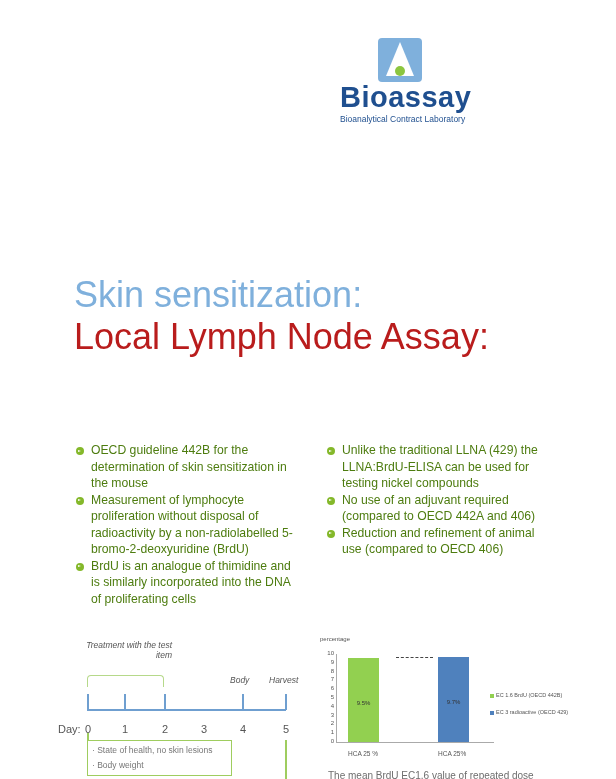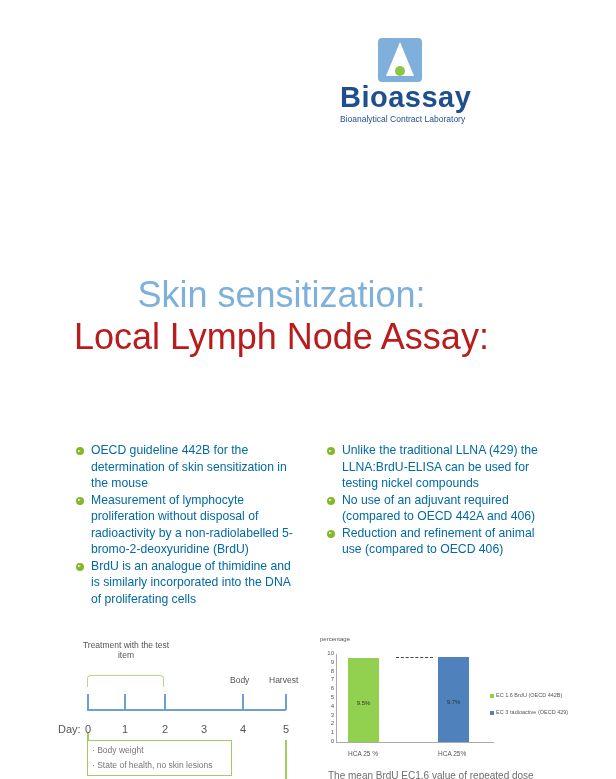--- a/index.html
+++ b/index.html
@@ -8,33 +8,33 @@
 
   .logo { position:absolute; left:328px; top:38px; display:flex; align-items:center;flex-direction:column; }
   .logo-mark { width:44px; height:44px; background:#7fb0dc; border-radius:4px; position:relative; overflow:hidden; }
   .logo-mark .flask { position:absolute; left:8px; top:4px; width:0; height:0;
       border-left:14px solid transparent; border-right:14px solid transparent; border-bottom:34px solid #ffffff; }
   .logo-mark .dot { position:absolute; left:17px; top:28px; width:10px; height:10px; border-radius:50%; background:#8cc63f; }
   .logo-text { margin-left:12px; display:flex; flex-direction:column; }
   .logo-name { font-family:"Liberation Sans", sans-serif; font-weight:bold; font-size:29px; color:#1f4f8f; letter-spacing:0.5px; line-height:30px; }
   .logo-tag { font-family:"Liberation Sans", sans-serif; font-size:8.5px; color:#1f4f8f; margin-top:2px; }
 
-  .title { position:absolute; left:74px; top:274px; font-family:"Liberation Sans", sans-serif; line-height:42px; font-size:36px;text-align:center; }
+  .title { position:absolute; left:74px; top:274px; font-family:"Liberation Sans", sans-serif; line-height:42px; font-size:36px; }
   .title .l1 { color:#7fb0dc; }
   .title .l2, .title .l3 { color:#b91c1c; }
 
-  .bullets { position:absolute; list-style:none; font-size:12.2px; line-height:16.5px; color:#0369a1; font-family:"Liberation Sans", sans-serif; }
+  .bullets { position:absolute; list-style:none; font-size:12.2px; line-height:16.5px; color:#4d7c0f; font-family:"Liberation Sans", sans-serif; }
   .bullets li { position:relative; padding-left:15px; }
   .bullets li .bi { position:absolute; left:0; top:5px; width:8px; height:8px; border-radius:50%; background:#84b82a; }
   .bullets li .bi::after { content:""; position:absolute; left:2px; top:2.5px; width:0; height:0; border-top:1.5px solid transparent; border-bottom:1.5px solid transparent; border-left:3px solid #fff; }
   .bl { left:76px; top:442px; width:220px; }
   .br { left:327px; top:442px; width:230px; }
 
   .timeline { position:absolute; left:50px; top:630px; width:260px; height:149px; font-family:"Liberation Sans", sans-serif; font-size:8.5px; color:#555; }
-  .tl-label { position:absolute; text-align:center; }
+  .tl-label { position:absolute; text-align:right;font-style:italic; }
   .brace { position:absolute; left:37px; top:45px; width:77px; height:12px; border:1px solid #b6d98a; border-bottom:none; border-radius:4px 4px 0 0; }
   .axis { position:absolute; left:37px; top:79px; width:199px; height:1.5px; background:#6f9fd0; }
   .tick { position:absolute; top:64px; width:1.5px; height:16px; background:#6f9fd0; }
   .day { position:absolute; top:93px; font-size:11px; }
   .health-box { position:absolute; left:37px; top:110px; width:145px; height:36px; border:1.5px solid #9fcd5f; padding:2px 4px; font-size:8.5px; line-height:15px; color:#777; }
   .vline { position:absolute; width:1.5px; background:#9fcd5f; }
 
   .chart { position:absolute; left:318px; top:632px; width:280px; height:128px; font-family:"Liberation Sans", sans-serif; color:#555; }
   .ylabel { position:absolute; left:2px; top:4px; font-size:6px; }
   .yaxis { position:absolute; left:18px; top:22px; width:1px; height:88px; background:#aaa; }
@@ -92,22 +92,22 @@
   <div class="axis"></div>
   <div class="day" style="left:8px;">Day:</div>
   <div class="day" style="left:35px;">0</div>
   <div class="day" style="left:72px;">1</div>
   <div class="day" style="left:112px;">2</div>
   <div class="day" style="left:151px;">3</div>
   <div class="day" style="left:190px;">4</div>
   <div class="day" style="left:233px;">5</div>
   <div class="vline" style="left:37px;top:103px;height:8px;"></div>
   <div class="health-box">
+    <div>· State of health, no skin lesions</div>
     <div>· Body weight</div>
-    <div>· State of health, no skin lesions</div>
   </div>
   <div class="vline" style="left:235px;top:110px;height:40px;"></div>
 </div>
 
 <div class="chart">
   <div class="ylabel">percentage</div>
   <div class="yaxis"></div>
   <div class="xaxis"></div>
   <div id="yticks">
       <div class="ytick" style="top: 18px;">10</div>

